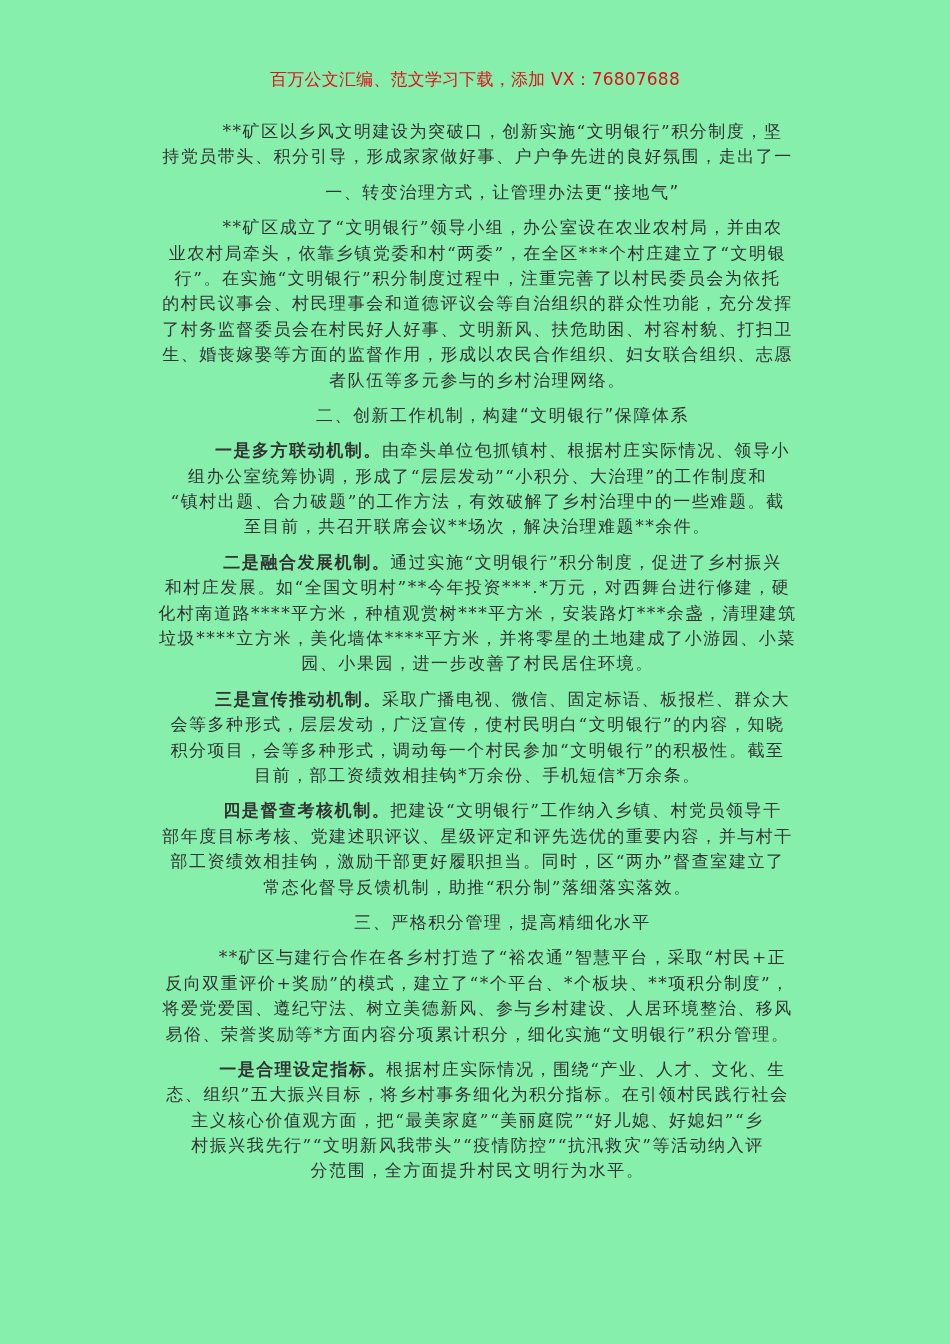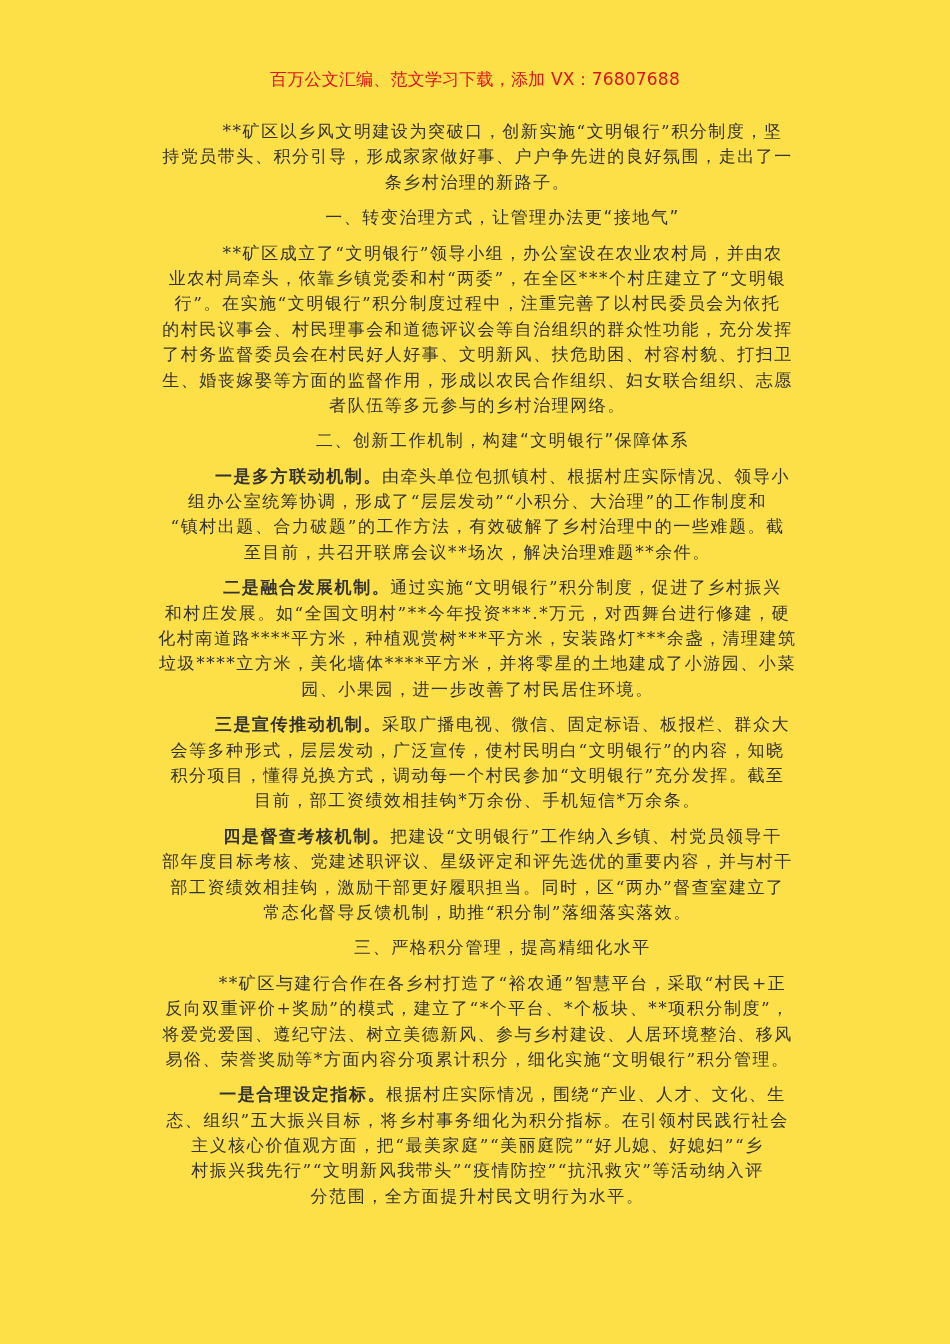--- a/index.html
+++ b/index.html
@@ -1,18 +1,18 @@
 <!DOCTYPE html>
 <html><head>
 <meta charset="utf-8">
 <style>
   html, body { margin: 0; padding: 0; background: #ffffff; }
   body { width: 950px; height: 1344px; position: relative; overflow: hidden; }
   .page {
-    position: absolute; left: 0; top: 0; width: 950px; height: 1344px; background: #fde047;
+    position: absolute; left: 0; top: 0; width: 950px; height: 1344px; background: #86efac;
   }
   .header {
     position: absolute; top: 68px; left: 0; width: 950px; text-align: center;
     color: #e0101c; font-family: "DejaVu Sans", sans-serif; font-size: 17px; letter-spacing: 0.2px;
   }
   .content {
     position: absolute; left: 145px; top: 119px; width: 665px;
     font-family: "DejaVu Serif", serif; color: #333333; font-size: 17px;
   }
   .line { height: 25.4px; line-height: 25.4px; white-space: nowrap; letter-spacing: 1.55px; }
@@ -25,21 +25,20 @@
 <body>
 
 <div class="page">
   <div class="header">百万公文汇编、范文学习下载，添加 VX：76807688</div>
 
   <div class="content">
 
     <div class="para">
       <div class="line indent">**矿区以乡风文明建设为突破口，创新实施“文明银行”积分制度，坚</div>
       <div class="line">持党员带头、积分引导，形成家家做好事、户户争先进的良好氛围，走出了一</div>
-      <div class="line">条乡村治理的新路子。</div>
     </div>
 
     <div class="para">
       <div class="line indent heading">一、转变治理方式，让管理办法更“接地气”</div>
     </div>
     <div class="para">
       <div class="line indent">**矿区成立了“文明银行”领导小组，办公室设在农业农村局，并由农</div>
       <div class="line">业农村局牵头，依靠乡镇党委和村“两委”，在全区***个村庄建立了“文明银</div>
       <div class="line">行”。在实施“文明银行”积分制度过程中，注重完善了以村民委员会为依托</div>
       <div class="line">的村民议事会、村民理事会和道德评议会等自治组织的群众性功能，充分发挥</div>
@@ -63,21 +62,21 @@
       <div class="line indent"><b class="lead">二是融合发展机制。</b><span>通过实施“文明银行”积分制度，促进了乡村振兴</span></div>
       <div class="line">和村庄发展。如“全国文明村”**今年投资***.*万元，对西舞台进行修建，硬</div>
       <div class="line">化村南道路****平方米，种植观赏树***平方米，安装路灯***余盏，清理建筑</div>
       <div class="line">垃圾****立方米，美化墙体****平方米，并将零星的土地建成了小游园、小菜</div>
       <div class="line">园、小果园，进一步改善了村民居住环境。</div>
     </div>
 
     <div class="para">
       <div class="line indent"><b class="lead">三是宣传推动机制。</b><span>采取广播电视、微信、固定标语、板报栏、群众大</span></div>
       <div class="line">会等多种形式，层层发动，广泛宣传，使村民明白“文明银行”的内容，知晓</div>
-      <div class="line">积分项目，懂得兑换方式，调动每一个村民参加“文明银行”充分发挥。截至</div>
+      <div class="line">积分项目，会等多种形式，调动每一个村民参加“文明银行”的积极性。截至</div>
       <div class="line">目前，部工资绩效相挂钩*万余份、手机短信*万余条。</div>
     </div>
 
     <div class="para">
       <div class="line indent"><b class="lead">四是督查考核机制。</b><span>把建设“文明银行”工作纳入乡镇、村党员领导干</span></div>
       <div class="line">部年度目标考核、党建述职评议、星级评定和评先选优的重要内容，并与村干</div>
       <div class="line">部工资绩效相挂钩，激励干部更好履职担当。同时，区“两办”督查室建立了</div>
       <div class="line">常态化督导反馈机制，助推“积分制”落细落实落效。</div>
     </div>
 

